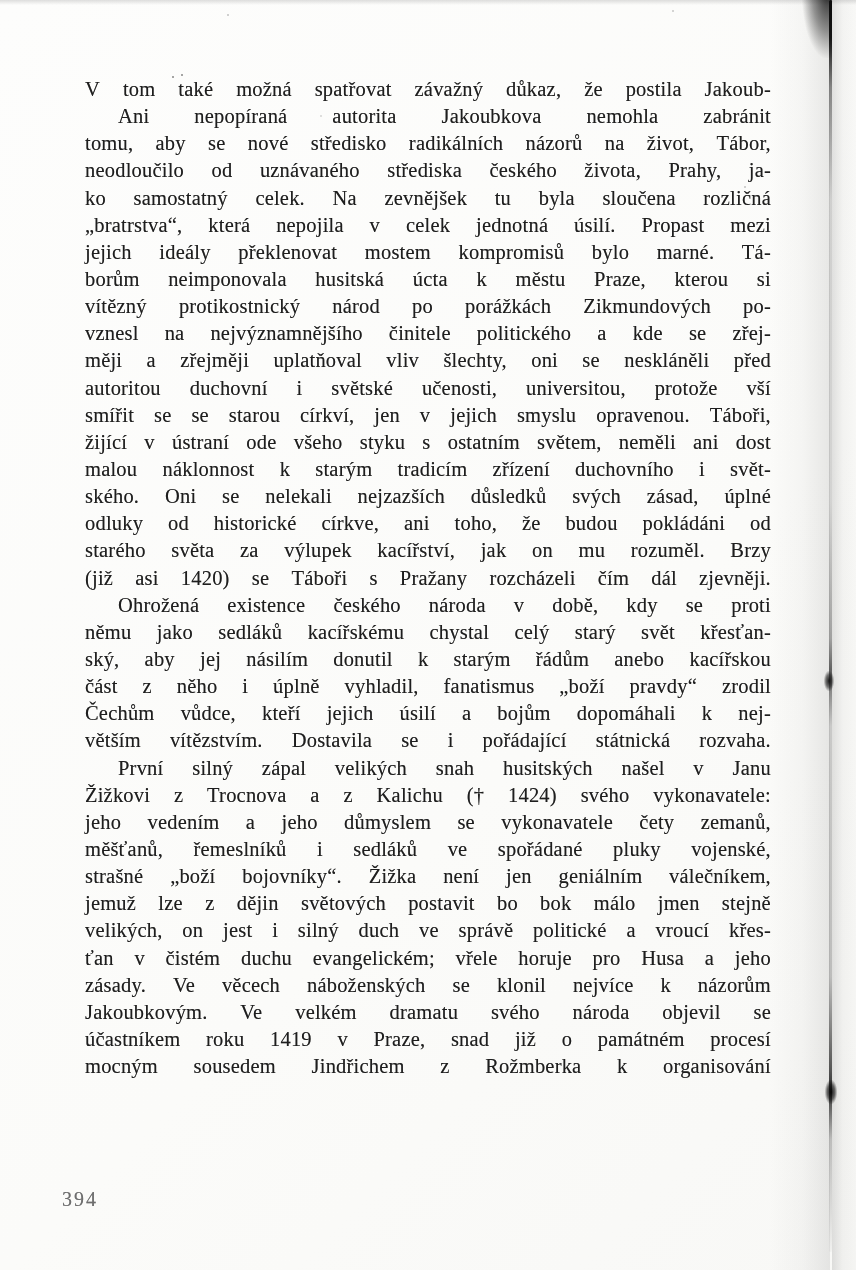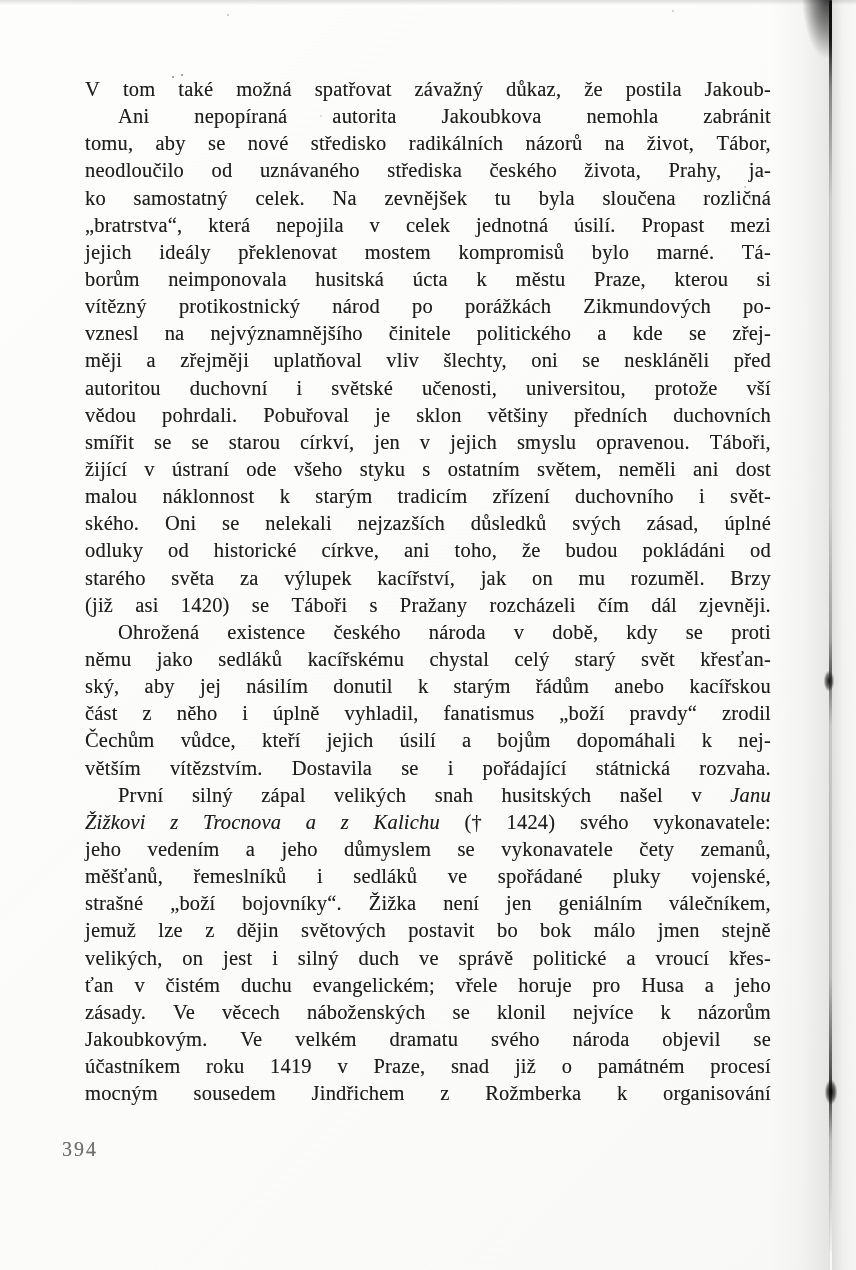--- a/index.html
+++ b/index.html
@@ -30,27 +30,27 @@
   .line {
     height: 27.15px;
     line-height: 27.15px;
     white-space: nowrap;
   }
   .line.j {
     display: flex;
     justify-content: space-between;
   }
   .line.indent { padding-left: 33px; }
-  .it { font-style: italic; }
+  .it { }
 
   
   #page-number {
     position: absolute;
     left: 62px;
-    top: 1138px;
+    top: 1188px;
     font-size: 20px;
     letter-spacing: 2px;
     color: #6e6e6e;
     text-shadow: 0 0 0.5px rgba(90,90,90,0.5);
   }
 
   
   .artifact { position: absolute; pointer-events: none; }
   #top-edge {
     left: 0; top: 0; width: 856px; height: 5px;
@@ -232,30 +232,20 @@
         <span>autoritou</span>
         <span>duchovní</span>
         <span>i</span>
         <span>světské</span>
         <span>učenosti,</span>
         <span>universitou,</span>
         <span>protože</span>
         <span>vší</span>
       </div>
       <div class="line j">
-        <span>vědou</span>
-        <span>pohrdali.</span>
-        <span>Pobuřoval</span>
-        <span>je</span>
-        <span>sklon</span>
-        <span>většiny</span>
-        <span>předních</span>
-        <span>duchovních</span>
-      </div>
-      <div class="line j">
         <span>smířit</span>
         <span>se</span>
         <span>se</span>
         <span>starou</span>
         <span>církví,</span>
         <span>jen</span>
         <span>v</span>
         <span>jejich</span>
         <span>smyslu</span>
         <span>opravenou.</span>

